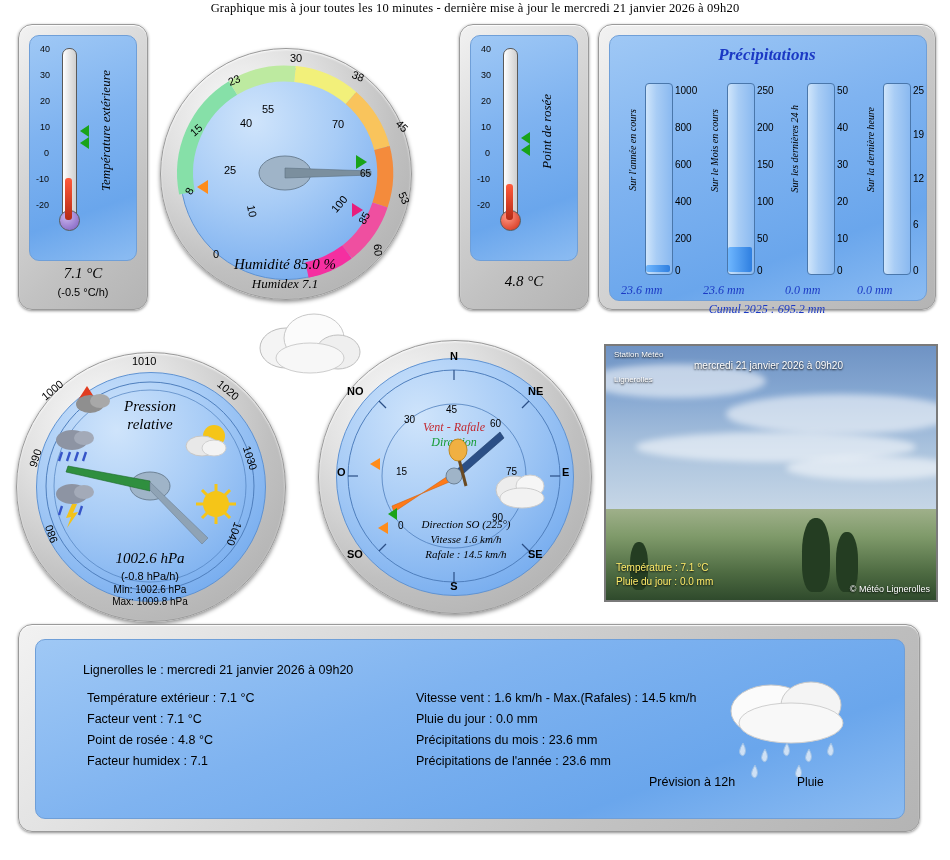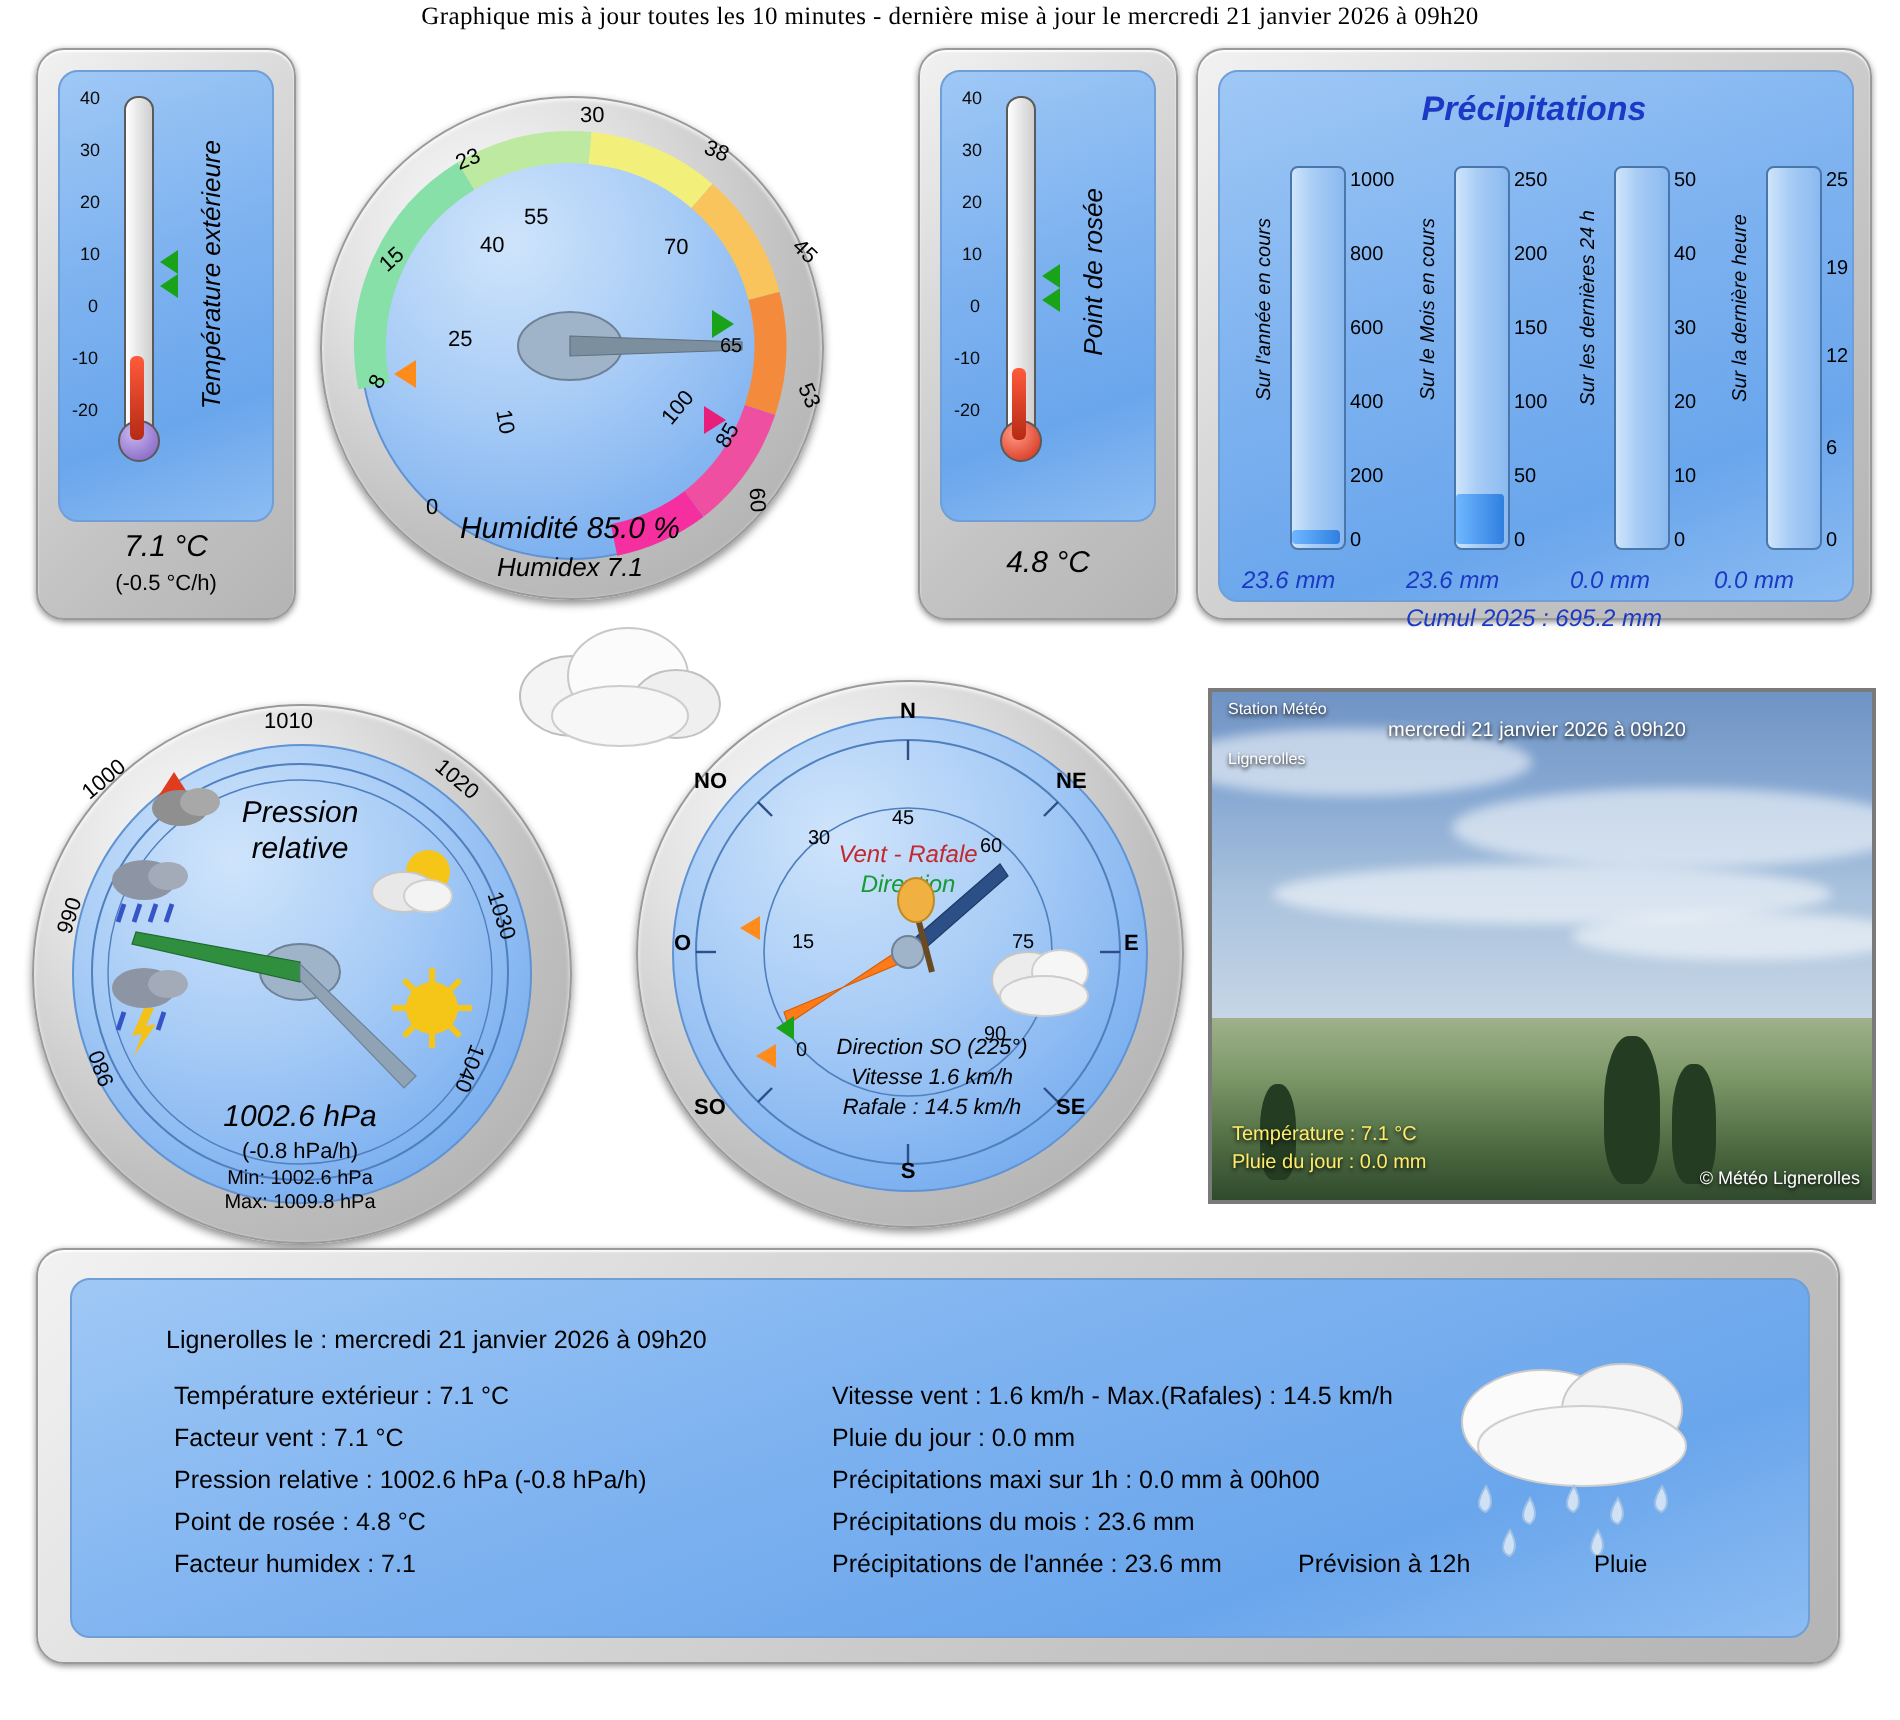--- a/index.html
+++ b/index.html
@@ -32,21 +32,21 @@
     background:radial-gradient(circle at 32% 26%,#fbfbfb 0%,#e2e2e2 30%,#c0c0c0 62%,#a9a9a9 100%);
     box-shadow:0 2px 4px rgba(0,0,0,.45), inset 0 1px 2px rgba(255,255,255,.85);
     border:1px solid #9a9a9a;
   }
   .dialface{
     position:absolute;border-radius:50%;
     background:radial-gradient(circle at 35% 25%,#cfe4fb 0%,#a8ccf6 40%,#79aeef 80%,#6ba4ea 100%);
     border:1px solid #5f93d3;
   }
   .lbl{position:absolute;white-space:nowrap;}
-  .ital{font-style:italic;}
+  .ital{font-style:italic;font-family:Liberation Serif, serif;}
   .blue{color:#1b39c4;}
   .center{text-align:center;}
   .vert{writing-mode:vertical-rl;transform:rotate(180deg);}
 
   
   .thermo-tube{
     position:absolute;border:1px solid #5a5a5a;border-radius:7px;
     background:linear-gradient(90deg,#ffffff,#e8e8e8 45%,#cfcfcf);
     width:13px;
   }
@@ -373,29 +373,27 @@
 </div>
 
 <div class="panel" style="left:18px;top:624px;width:900px;height:206px;">
   <div class="bluebox" style="left:16px;top:14px;width:868px;height:178px;"></div>
 
   <div class="lbl" style="left:64px;top:38px;font-size:12.5px;">Lignerolles le : mercredi 21 janvier 2026 à 09h20</div>
 
   <div class="sum-col" style="left:68px;top:66px;font-size:12.5px;">
     <div class="summary-line">Température extérieur : 7.1 °C</div>
     <div class="summary-line">Facteur vent : 7.1 °C</div>
-    <div class="summary-line">Pression relative : 1002.6 hPa (-0.8 hPa/h)</div>
     <div class="summary-line">Point de rosée : 4.8 °C</div>
     <div class="summary-line">Facteur humidex : 7.1</div>
   </div>
 
   <div class="sum-col" style="left:397px;top:66px;font-size:12.5px;">
     <div class="summary-line">Vitesse vent : 1.6 km/h - Max.(Rafales) : 14.5 km/h</div>
     <div class="summary-line">Pluie du jour : 0.0 mm</div>
-    <div class="summary-line">Précipitations maxi sur 1h : 0.0 mm à 00h00</div>
     <div class="summary-line">Précipitations du mois : 23.6 mm</div>
     <div class="summary-line">Précipitations de l'année : 23.6 mm</div>
   </div>
 
   <svg style="position:absolute;left:690px;top:40px;" width="160" height="130">
     <ellipse cx="62" cy="46" rx="40" ry="26" fill="#fbfbfb" stroke="#c9c9c9"></ellipse>
     <ellipse cx="102" cy="40" rx="30" ry="23" fill="#f4f4f4" stroke="#c9c9c9"></ellipse>
     <ellipse cx="82" cy="58" rx="52" ry="20" fill="#f8f8f8" stroke="#cfcfcf"></ellipse>
     <g fill="#cfe1f5" stroke="#9dc0e6">
       <path d="M34 78 q5 9 0 13 q-7 -2 0 -13z"></path>

